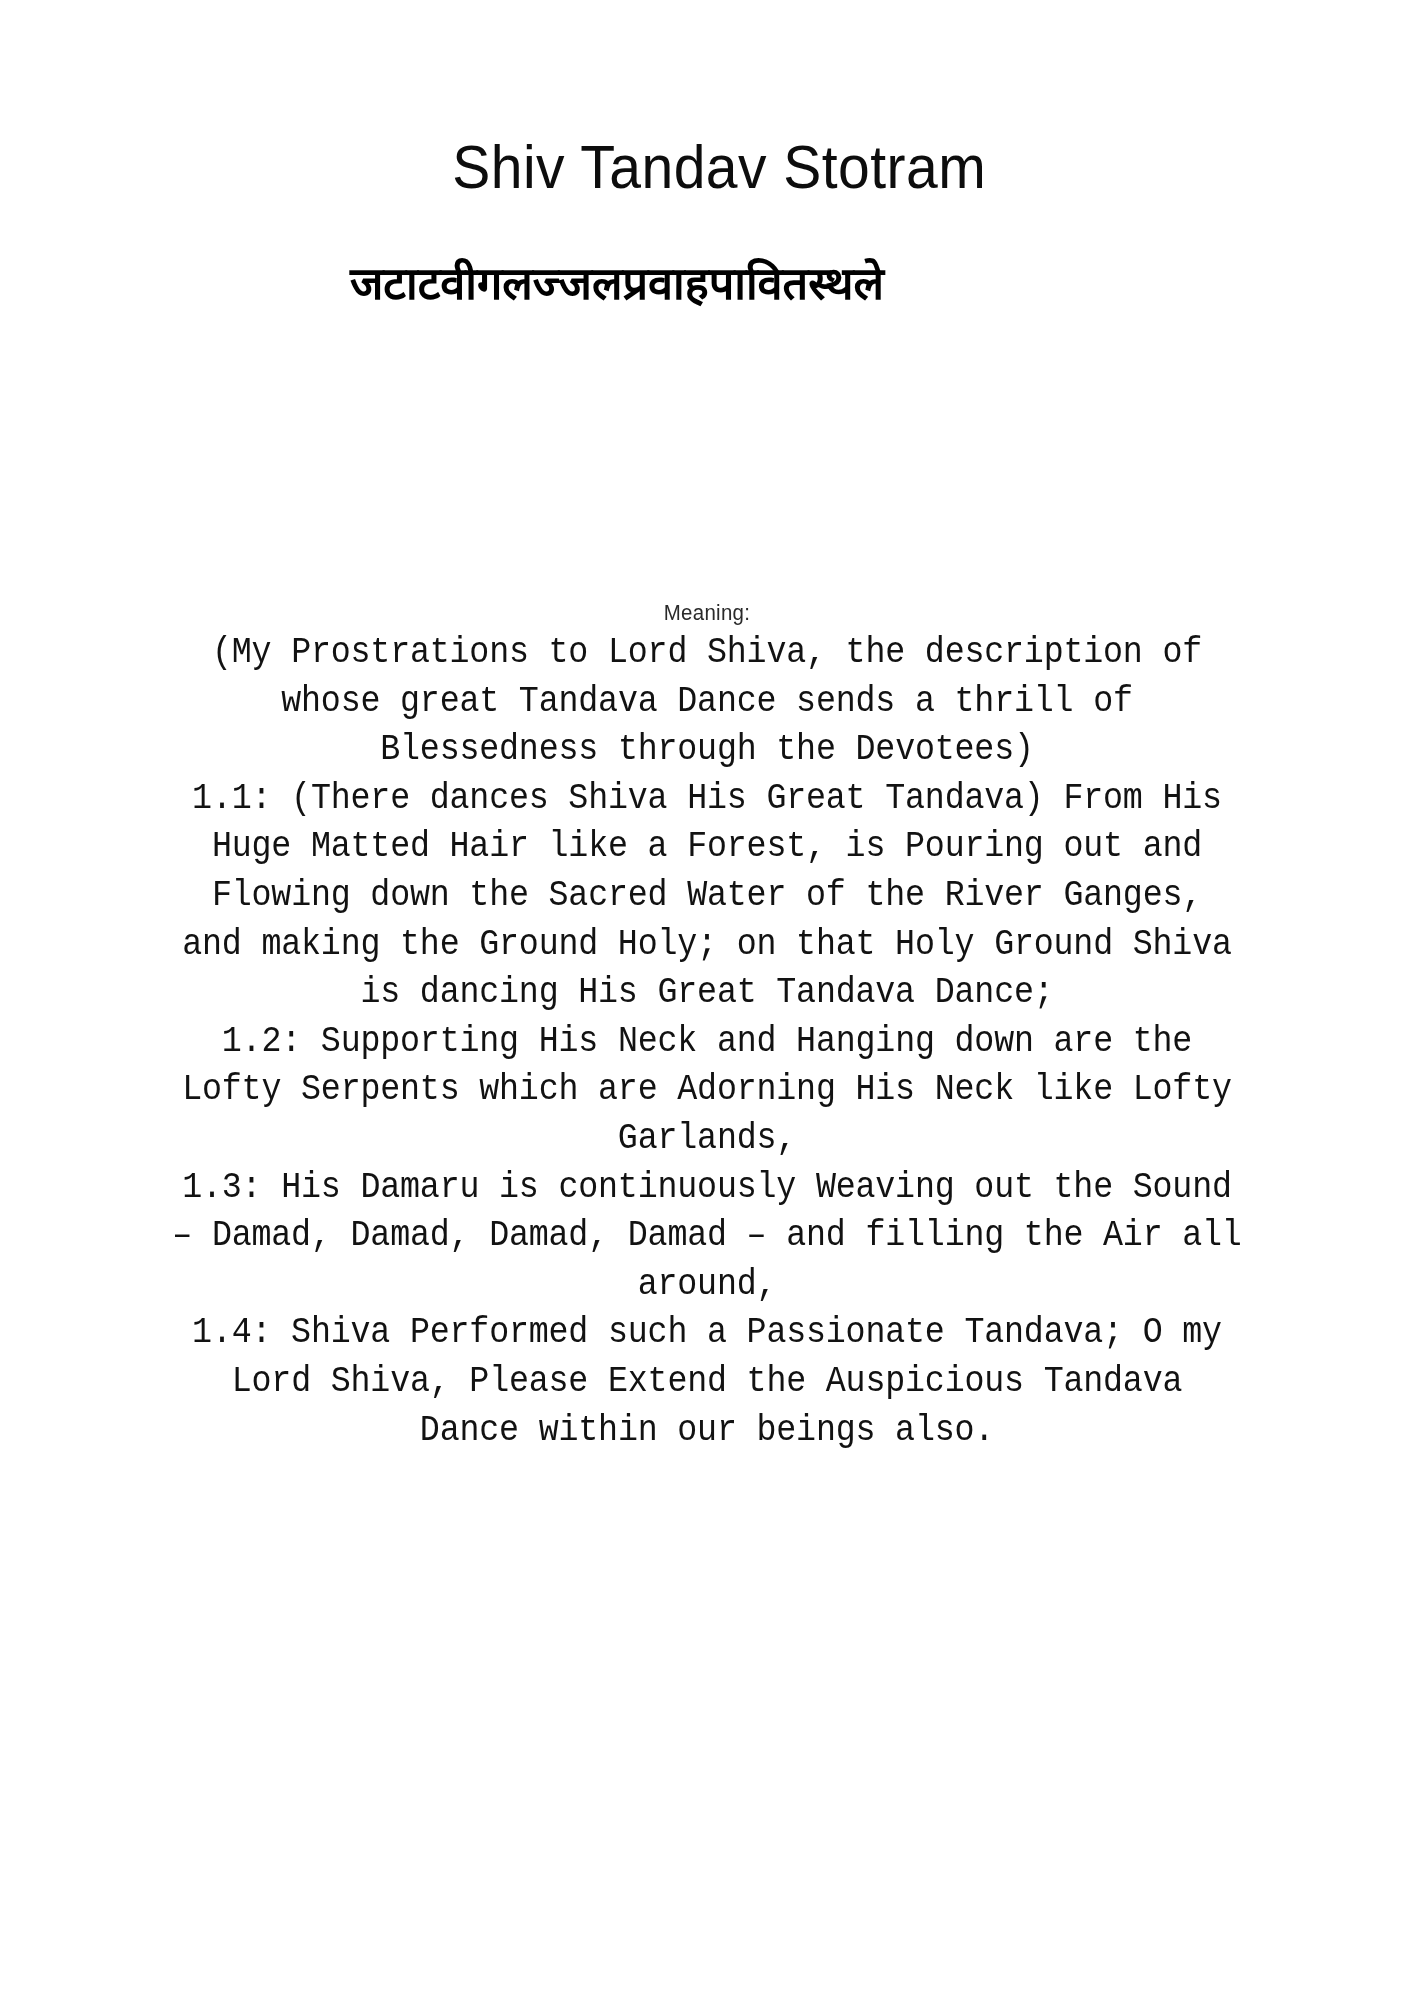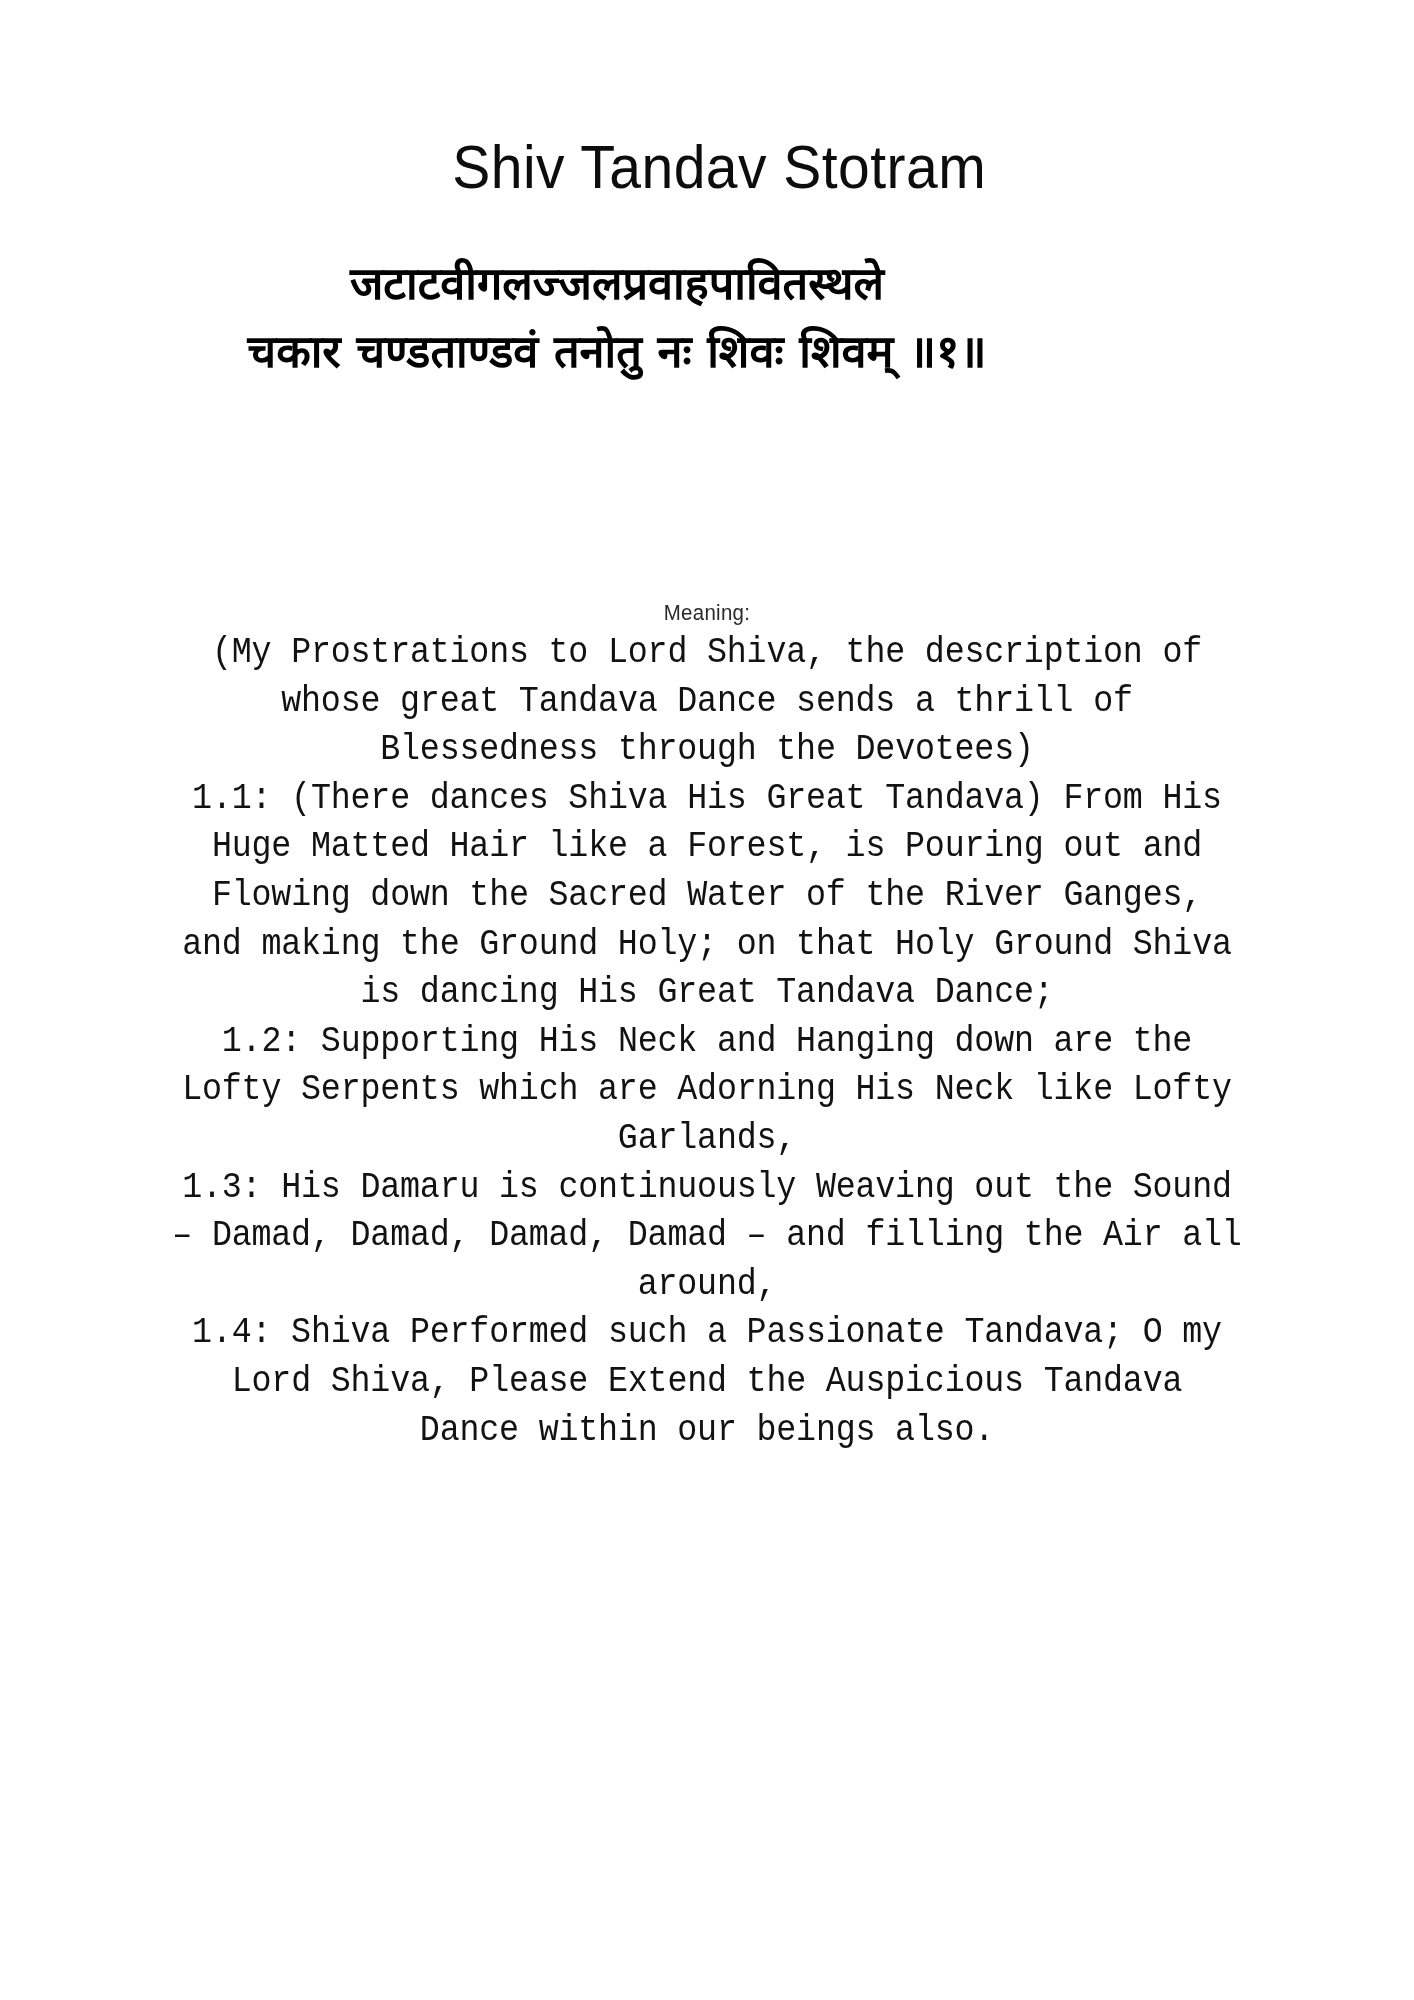--- a/index.html
+++ b/index.html
@@ -99,21 +99,20 @@
 <body>
 
 <div id="page">
 
   <div class="title-wrap">
     <h1 class="doc-title">Shiv Tandav Stotram</h1>
   </div>
 
   <div class="verse">
     <span class="vline">जटाटवीगलज्जलप्रवाहपावितस्थले</span>
-    <span class="vline">चकार चण्डताण्डवं तनोतु नः शिवः शिवम् ॥१॥</span>
   </div>
 
   <div class="meaning-label">Meaning:</div>
 
   <div class="meaning-body">
     <span class="mline">(My Prostrations to Lord Shiva, the description of</span>
     <span class="mline">whose great Tandava Dance sends a thrill of</span>
     <span class="mline">Blessedness through the Devotees)</span>
     <span class="mline">1.1: (There dances Shiva His Great Tandava) From His</span>
     <span class="mline">Huge Matted Hair like a Forest, is Pouring out and</span>

